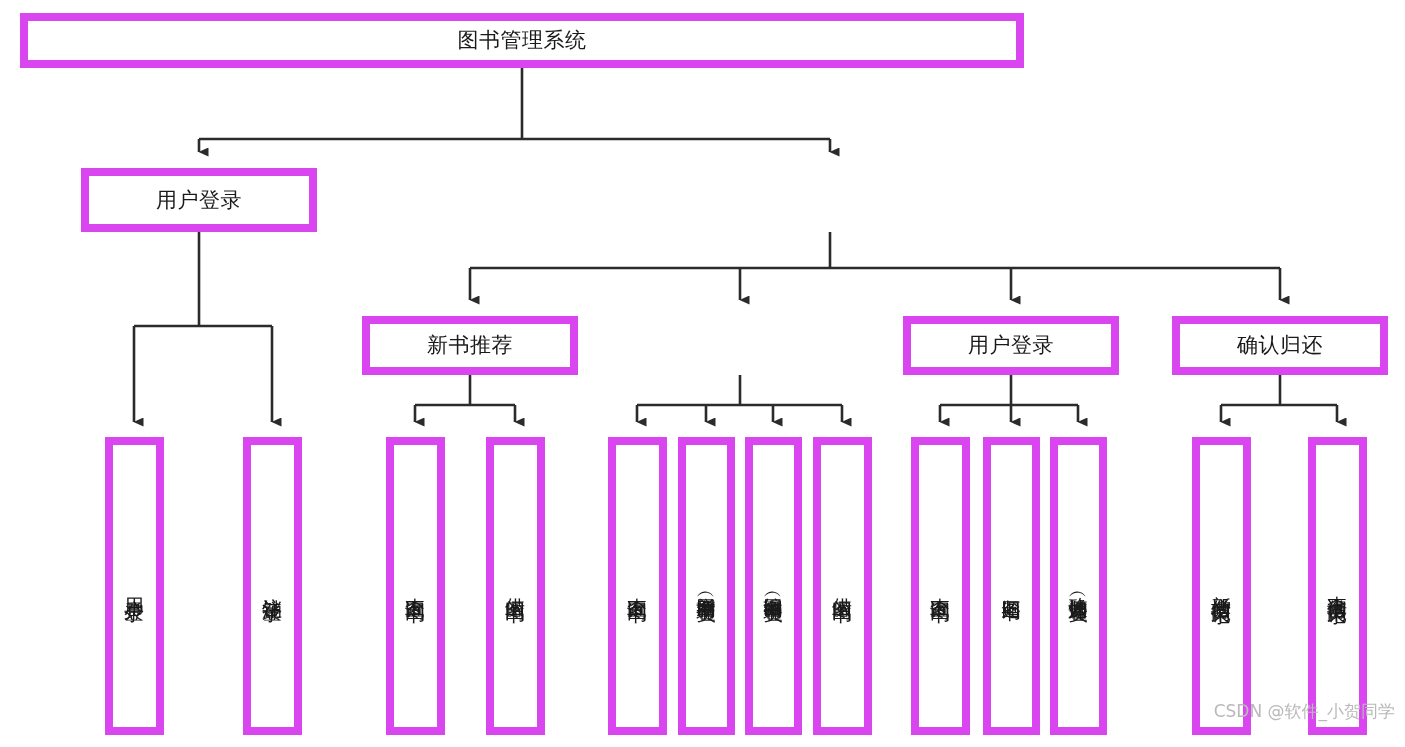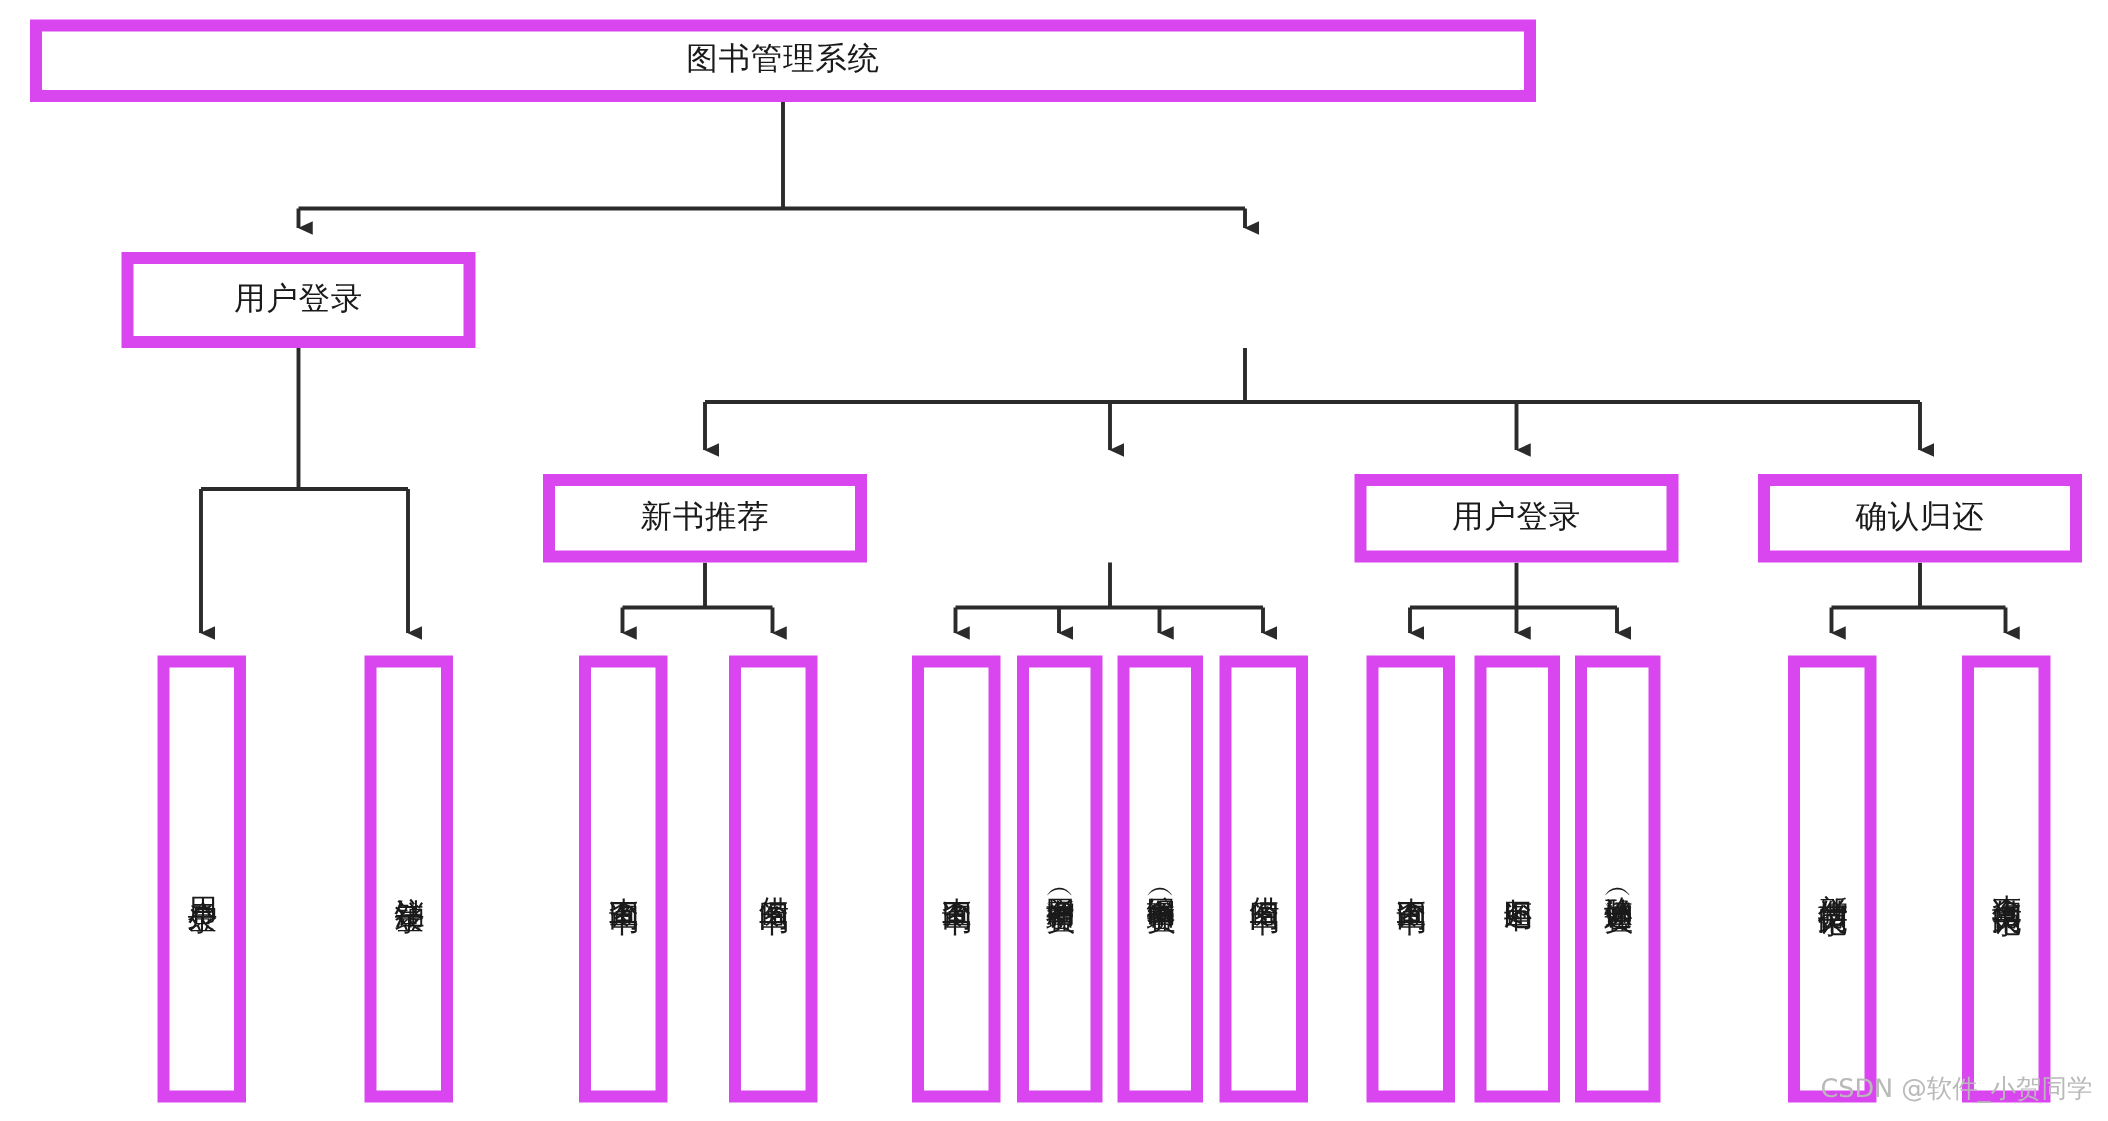--- a/index.html
+++ b/index.html
@@ -51,21 +51,21 @@
     white-space: normal;
     max-height: 100%;
   }
   .node-box.narrow .node-label {
     font-size: 19px;
     letter-spacing: 1px;
   }
   #watermark {
     position: absolute;
     right: 10px;
-    bottom: 10px;
+    bottom: 24px;
     font-size: 17px;
     color: #b9b9b9;
     z-index: 6;
     white-space: nowrap;
     font-family: "DejaVu Sans", sans-serif;
   }
 </style>
 </head>
 <body>
 

